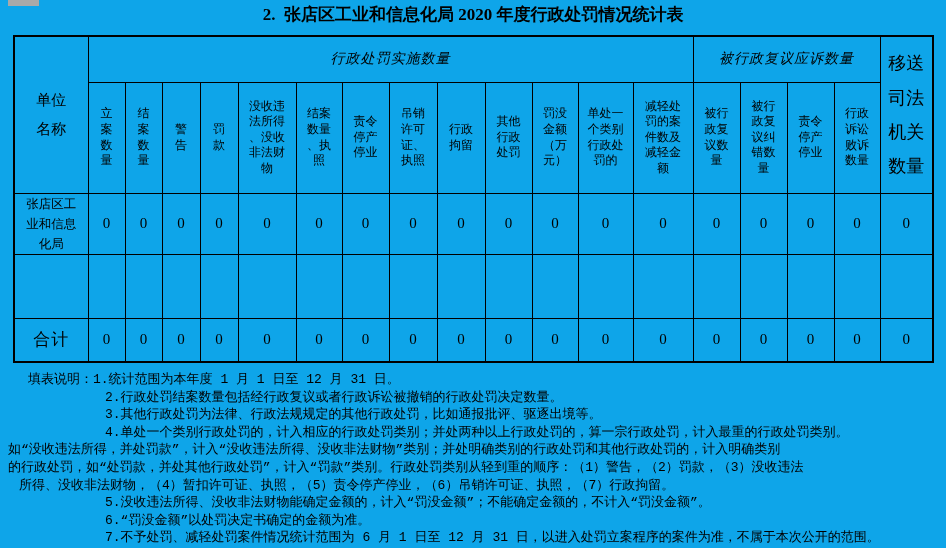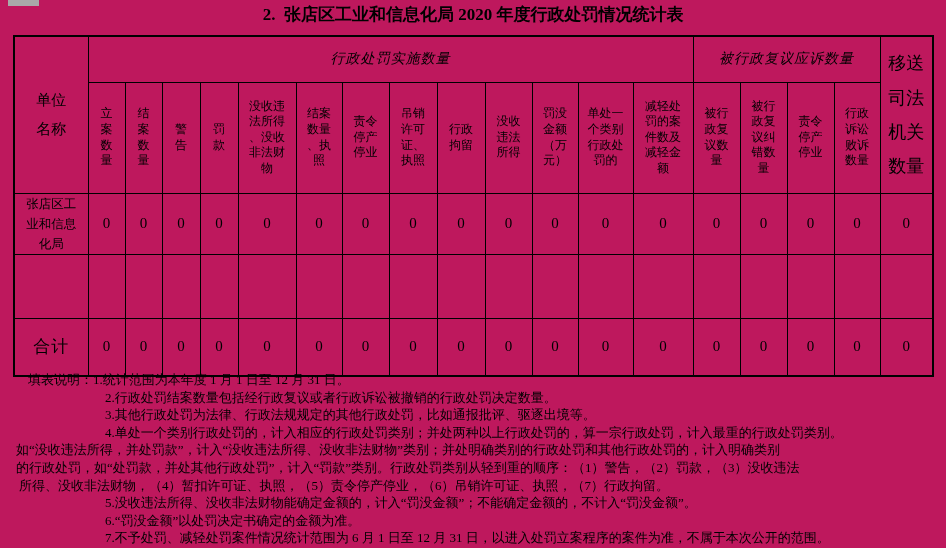--- a/index.html
+++ b/index.html
@@ -1,54 +1,54 @@
 <!DOCTYPE html>
 <html><head>
 <meta charset="utf-8">
 <style>
   html,body{margin:0;padding:0;background:#fff;}
   body{width:946px;height:548px;font-family:"Liberation Sans",sans-serif;color:#000;}
-  .page{position:relative;width:946px;height:548px;background:#be185d;overflow:hidden;}
+  .page{position:relative;width:946px;height:548px;background:#0ea5e9;overflow:hidden;}
 
   .corner-artifact{position:absolute;left:8px;top:0;width:31px;height:6px;background:#a9a9a9;}
 
   .doc-title{position:absolute;top:3px;left:0;width:100%;text-align:center;
     font-family:"Liberation Serif",serif;font-weight:bold;font-size:17px;white-space:pre;}
 
   table.stats{position:absolute;left:13px;top:35px;border-collapse:collapse;table-layout:fixed;
     border:2px solid #000;}
   table.stats th,table.stats td{border:1px solid #000;padding:0;text-align:center;
     vertical-align:middle;font-weight:normal;overflow:hidden;}
 
   thead tr.group-row{height:46px;}
   thead tr.sub-row{height:111px;padding-left:24px;}
   tbody tr:nth-child(1){height:55px;}
   tbody tr:nth-child(2){height:64px;}
-  tbody tr:nth-child(3){height:58px;}
+  tbody tr:nth-child(3){height:44px;}
 
   th.group{font-size:14px;letter-spacing:1px;font-style:italic;}
   th.sub{font-size:12px;}
   .wrap{display:inline-block;word-break:break-all;line-break:anywhere;line-height:1.3;}
   .w1{width:1.05em;}
   .w2{width:2.1em;}
   .w3{width:3.15em;}
   .corner-span{font-size:15px;font-weight:normal;line-height:1.9;width:2.2em;}
   .last-span{font-size:18px;line-height:1.9;width:2.2em;}
 
   td.num-cell{font-family:"Liberation Serif",serif;font-size:15px;}
   td.unit-cell{font-size:12.5px;}
   .unit-wrap{display:inline-block;word-break:break-all;line-break:anywhere;width:53px;line-height:1.6;}
   td.total-cell .unit-wrap{width:auto;font-size:17px;letter-spacing:1px;line-height:1.2;}
 
   .notes{position:absolute;left:8px;top:371px;width:934px;
-    font-family:Liberation Serif, serif;font-size:13px;line-height:17.6px;white-space:pre;}
+    font-family:Liberation Mono, monospace;font-size:13px;line-height:17.6px;white-space:pre;}
   .note-line{white-space:pre;}
   .ind-label{padding-left:20px;}
   .ind-item{padding-left:97px;}
-  .ind-flush{padding-left:0;margin-left:8px;}
+  .ind-flush{padding-left:0;}
   .ind-small{padding-left:11px;}
 </style>
 </head>
 <body>
 
 <div class="page">
 
   <div class="corner-artifact"></div>
 
   <div class="doc-title">2.  张店区工业和信息化局 2020 年度行政处罚情况统计表</div>
@@ -89,21 +89,21 @@
       <tr class="sub-row" id="sub-row">
           <th class="sub"><span class="wrap w1">立案数量</span></th>
           <th class="sub"><span class="wrap w1">结案数量</span></th>
           <th class="sub"><span class="wrap w1">警告</span></th>
           <th class="sub"><span class="wrap w1">罚款</span></th>
           <th class="sub"><span class="wrap w3">没收违法所得、没收非法财物</span></th>
           <th class="sub"><span class="wrap w2">结案数量、执照</span></th>
           <th class="sub"><span class="wrap w2">责令停产停业</span></th>
           <th class="sub"><span class="wrap w2">吊销许可证、执照</span></th>
           <th class="sub"><span class="wrap w2">行政拘留</span></th>
-          <th class="sub"><span class="wrap w2">没收违法所得</span></th>
+          <th class="sub"><span class="wrap w2">其他行政处罚</span></th>
           <th class="sub"><span class="wrap w2">罚没金额（万元）</span></th>
           <th class="sub"><span class="wrap w3">单处一个类别行政处罚的</span></th>
           <th class="sub"><span class="wrap w3">减轻处罚的案件数及减轻金额</span></th>
           <th class="sub"><span class="wrap w2">被行政复议数量</span></th>
           <th class="sub"><span class="wrap w2">被行政复议纠错数量</span></th>
           <th class="sub"><span class="wrap w2">责令停产停业</span></th>
           <th class="sub"><span class="wrap w2">行政诉讼败诉数量</span></th>
         </tr>
     </thead>
     <tbody id="table-body">

